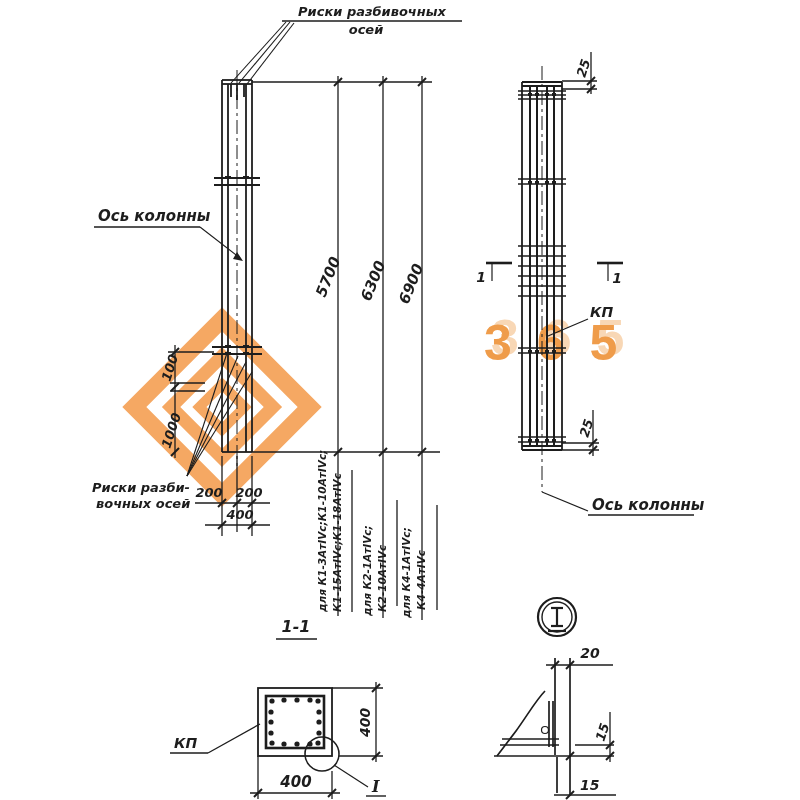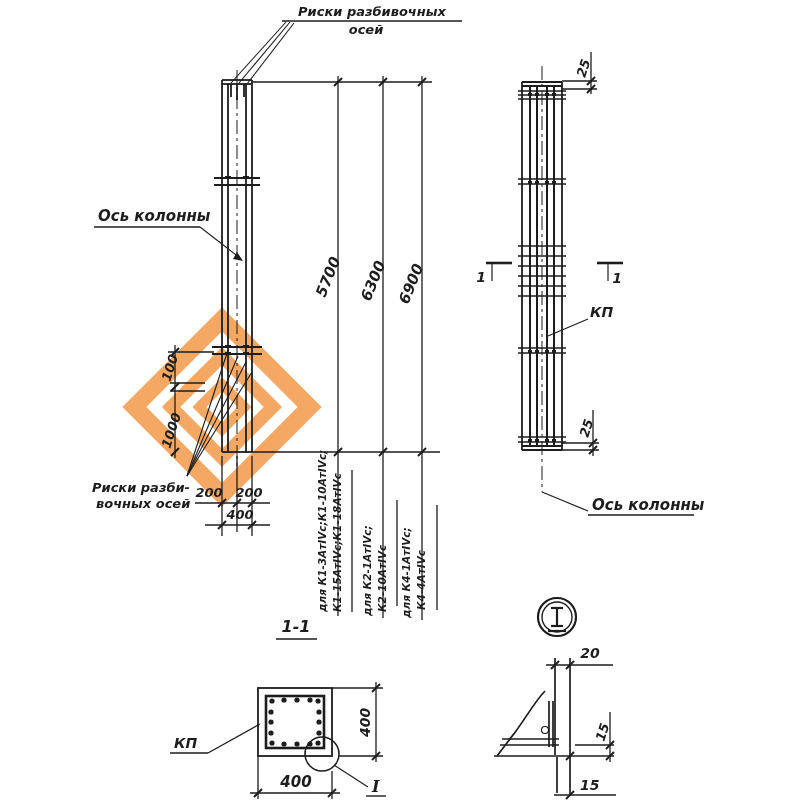--- a/index.html
+++ b/index.html
@@ -24,20 +24,21 @@
 <div class="stage">
 
   <div class="watermark">
     <svg width="800" height="800">
       <g stroke="#f5a45b" fill="none" opacity="0.95">
         <rect x="160" y="345" width="124" height="124" stroke-width="17" transform="rotate(45 222 407)"></rect>
         <rect x="186" y="371" width="72" height="72" stroke-width="13" transform="rotate(45 222 407)"></rect>
         <rect x="206" y="391" width="32" height="32" stroke-width="10" transform="rotate(45 222 407)"></rect>
       </g>
     </svg>
+    <div class="wm-365">365</div>
   </div>
 
   <svg class="ink" width="800" height="800" viewBox="0 0 800 800">
 
     <g>
       <g class="ln" stroke-width="1.8">
         <line x1="222" y1="80" x2="222" y2="452"></line>
         <line x1="252" y1="80" x2="252" y2="452"></line>
         <line x1="228" y1="84" x2="228" y2="452"></line>
         <line x1="246" y1="84" x2="246" y2="452"></line>

